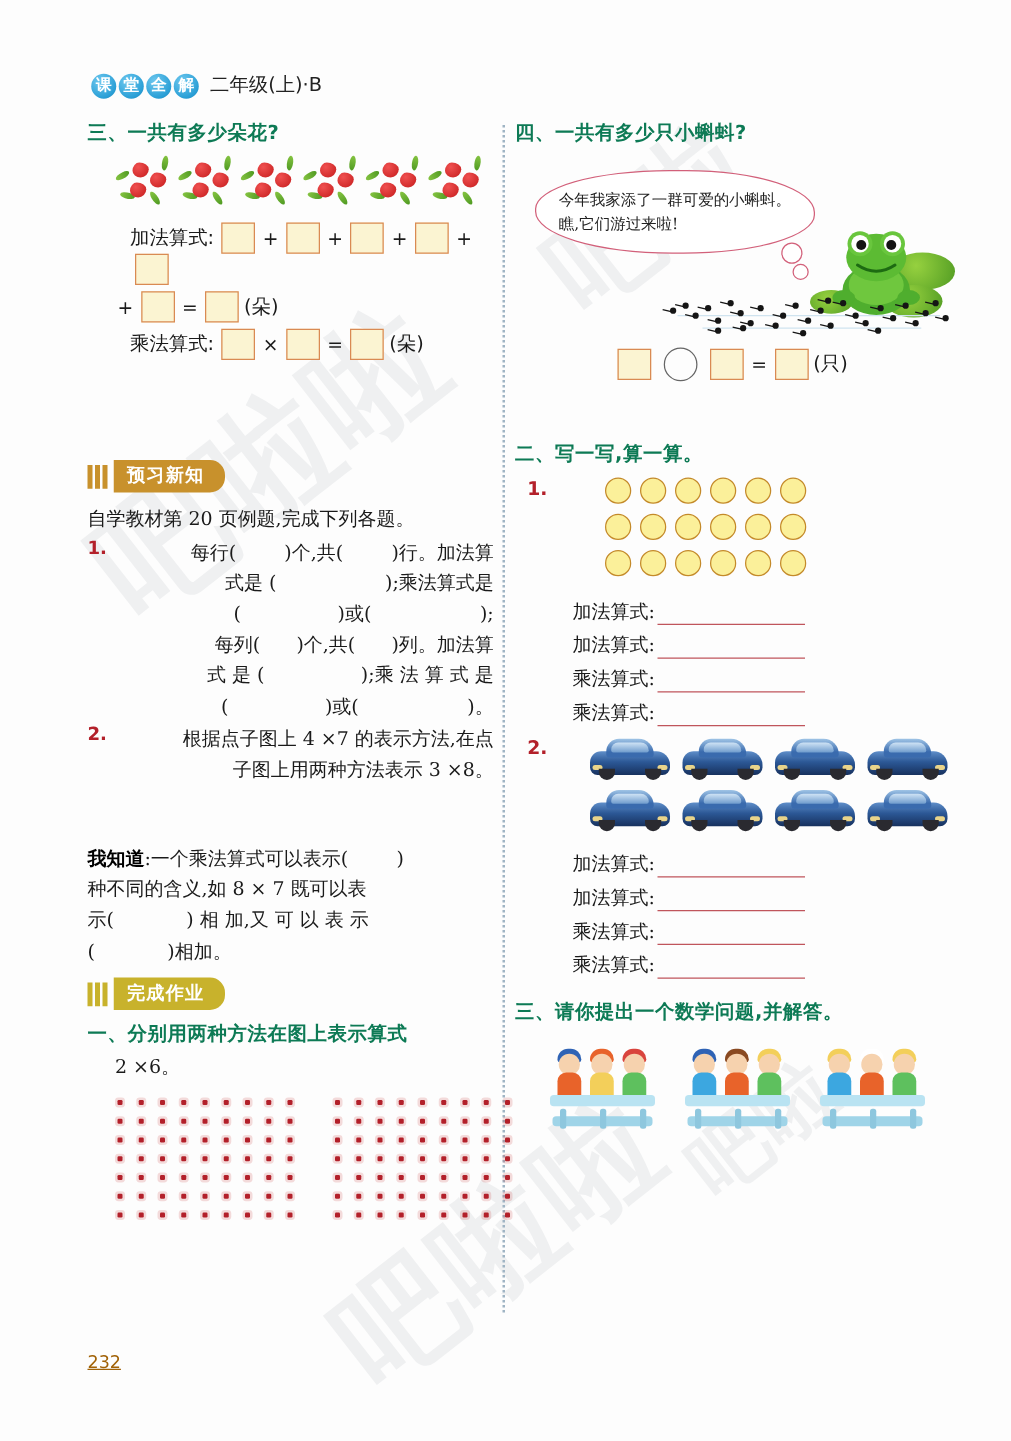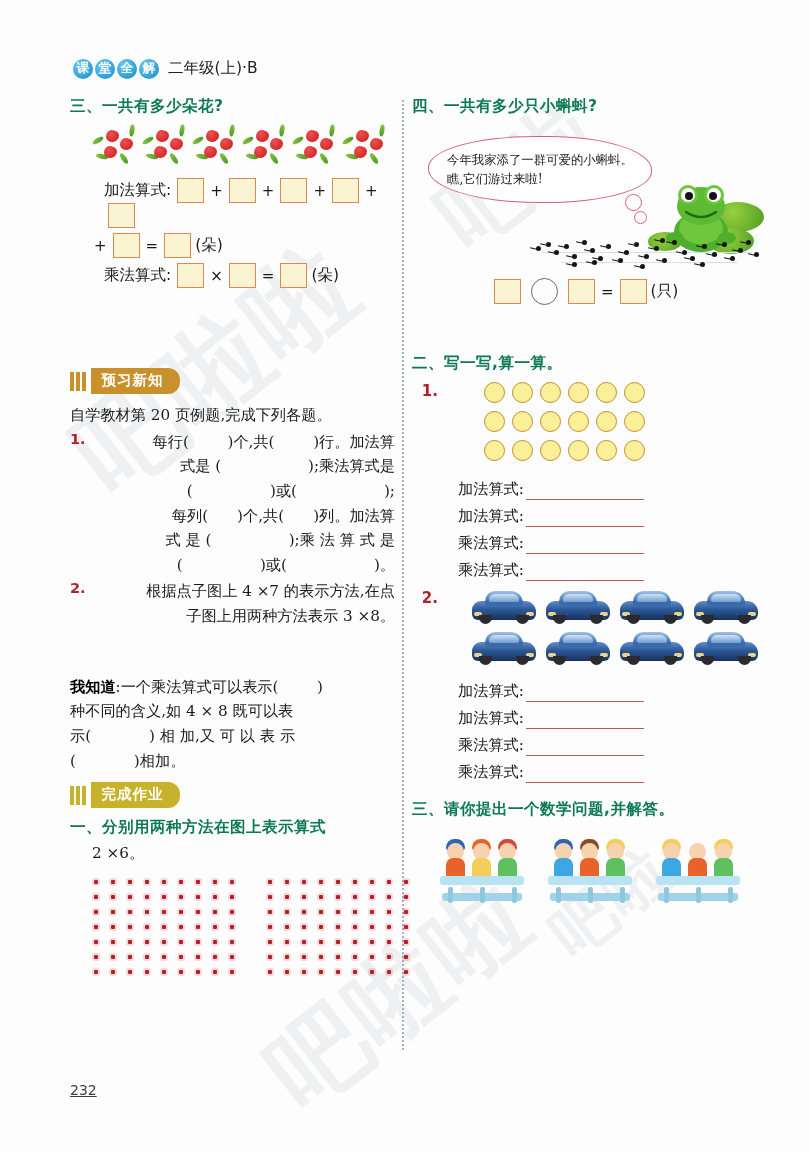--- a/index.html
+++ b/index.html
@@ -267,21 +267,21 @@
     position: absolute; left: 2px; top: 2px; width: 19px; height: 11px;
     border-radius: 10px 10px 3px 3px;
   }
   .kid-body {
     position: absolute; left: 2px; bottom: 0; width: 19px; height: 21px;
     border-radius: 7px 7px 2px 2px;
   }
 
   .pagenum {
     position: absolute; left: 70px; top: 1082px;
-    font-size: 14px; color: #404040;
+    font-size: 14px; color: #a16207;
     font-family: "DejaVu Sans", sans-serif;
     text-decoration: underline;
   }
 </style>
 </head>
 <body>
 
 <div class="page">
 
   <div class="watermark wm1">吧啦啦</div>
@@ -419,21 +419,21 @@
       <div class="q-item">
         <div class="q-num">2.</div>
         <div class="q-body body-text">
           <div class="q-line">根据点子图上 4 ×7 的表示方法,在点</div>
           <div class="q-line">子图上用两种方法表示 3 ×8。</div>
         </div>
       </div>
 
       <div class="body-text" style="margin-top:46px">
         <div class="q-line"><span class="know-label">我知道</span><span>:一个乘法算式可以表示(        )</span></div>
-        <div class="q-line">种不同的含义,如 4 × 8 既可以表</div>
+        <div class="q-line">种不同的含义,如 8 × 7 既可以表</div>
         <div class="q-line">示(            ) 相 加,又 可 以 表 示</div>
         <div class="q-line">(            )相加。</div>
       </div>
 
       <div class="sec sec-zuoye" style="margin-top:9px">
         <div class="bars">
             <i></i>
             <i></i>
             <i></i>
           </div>

